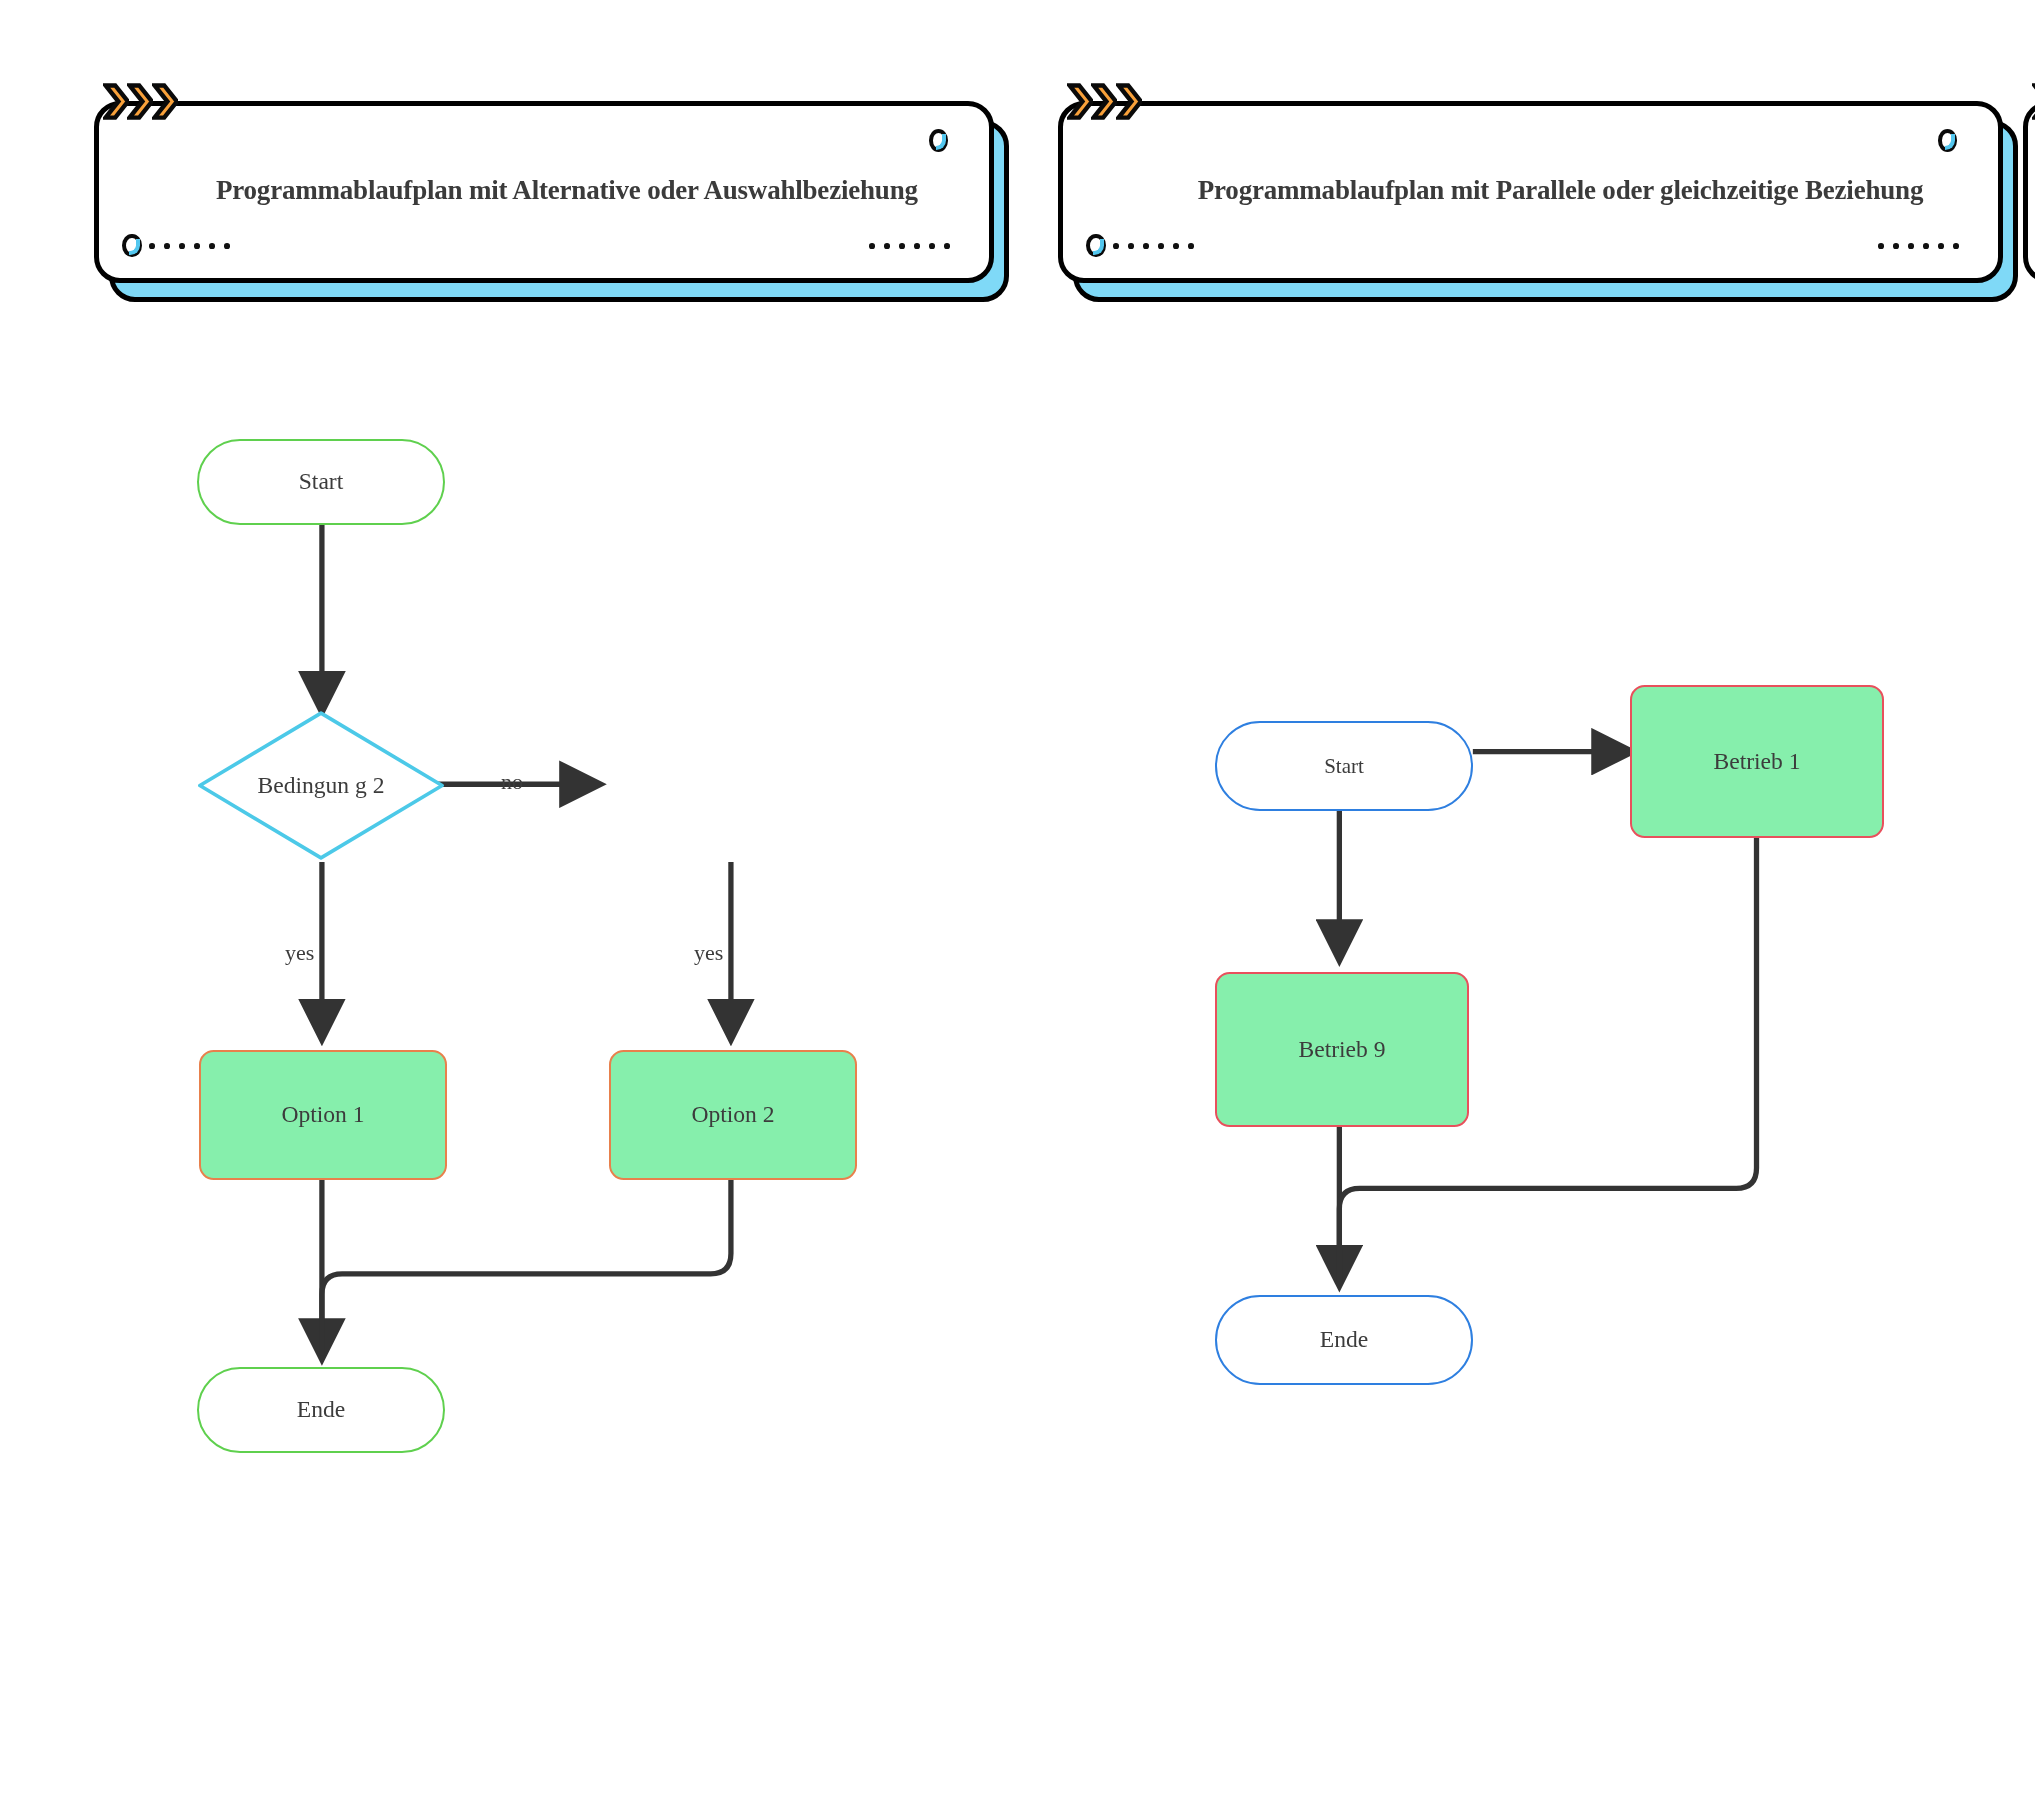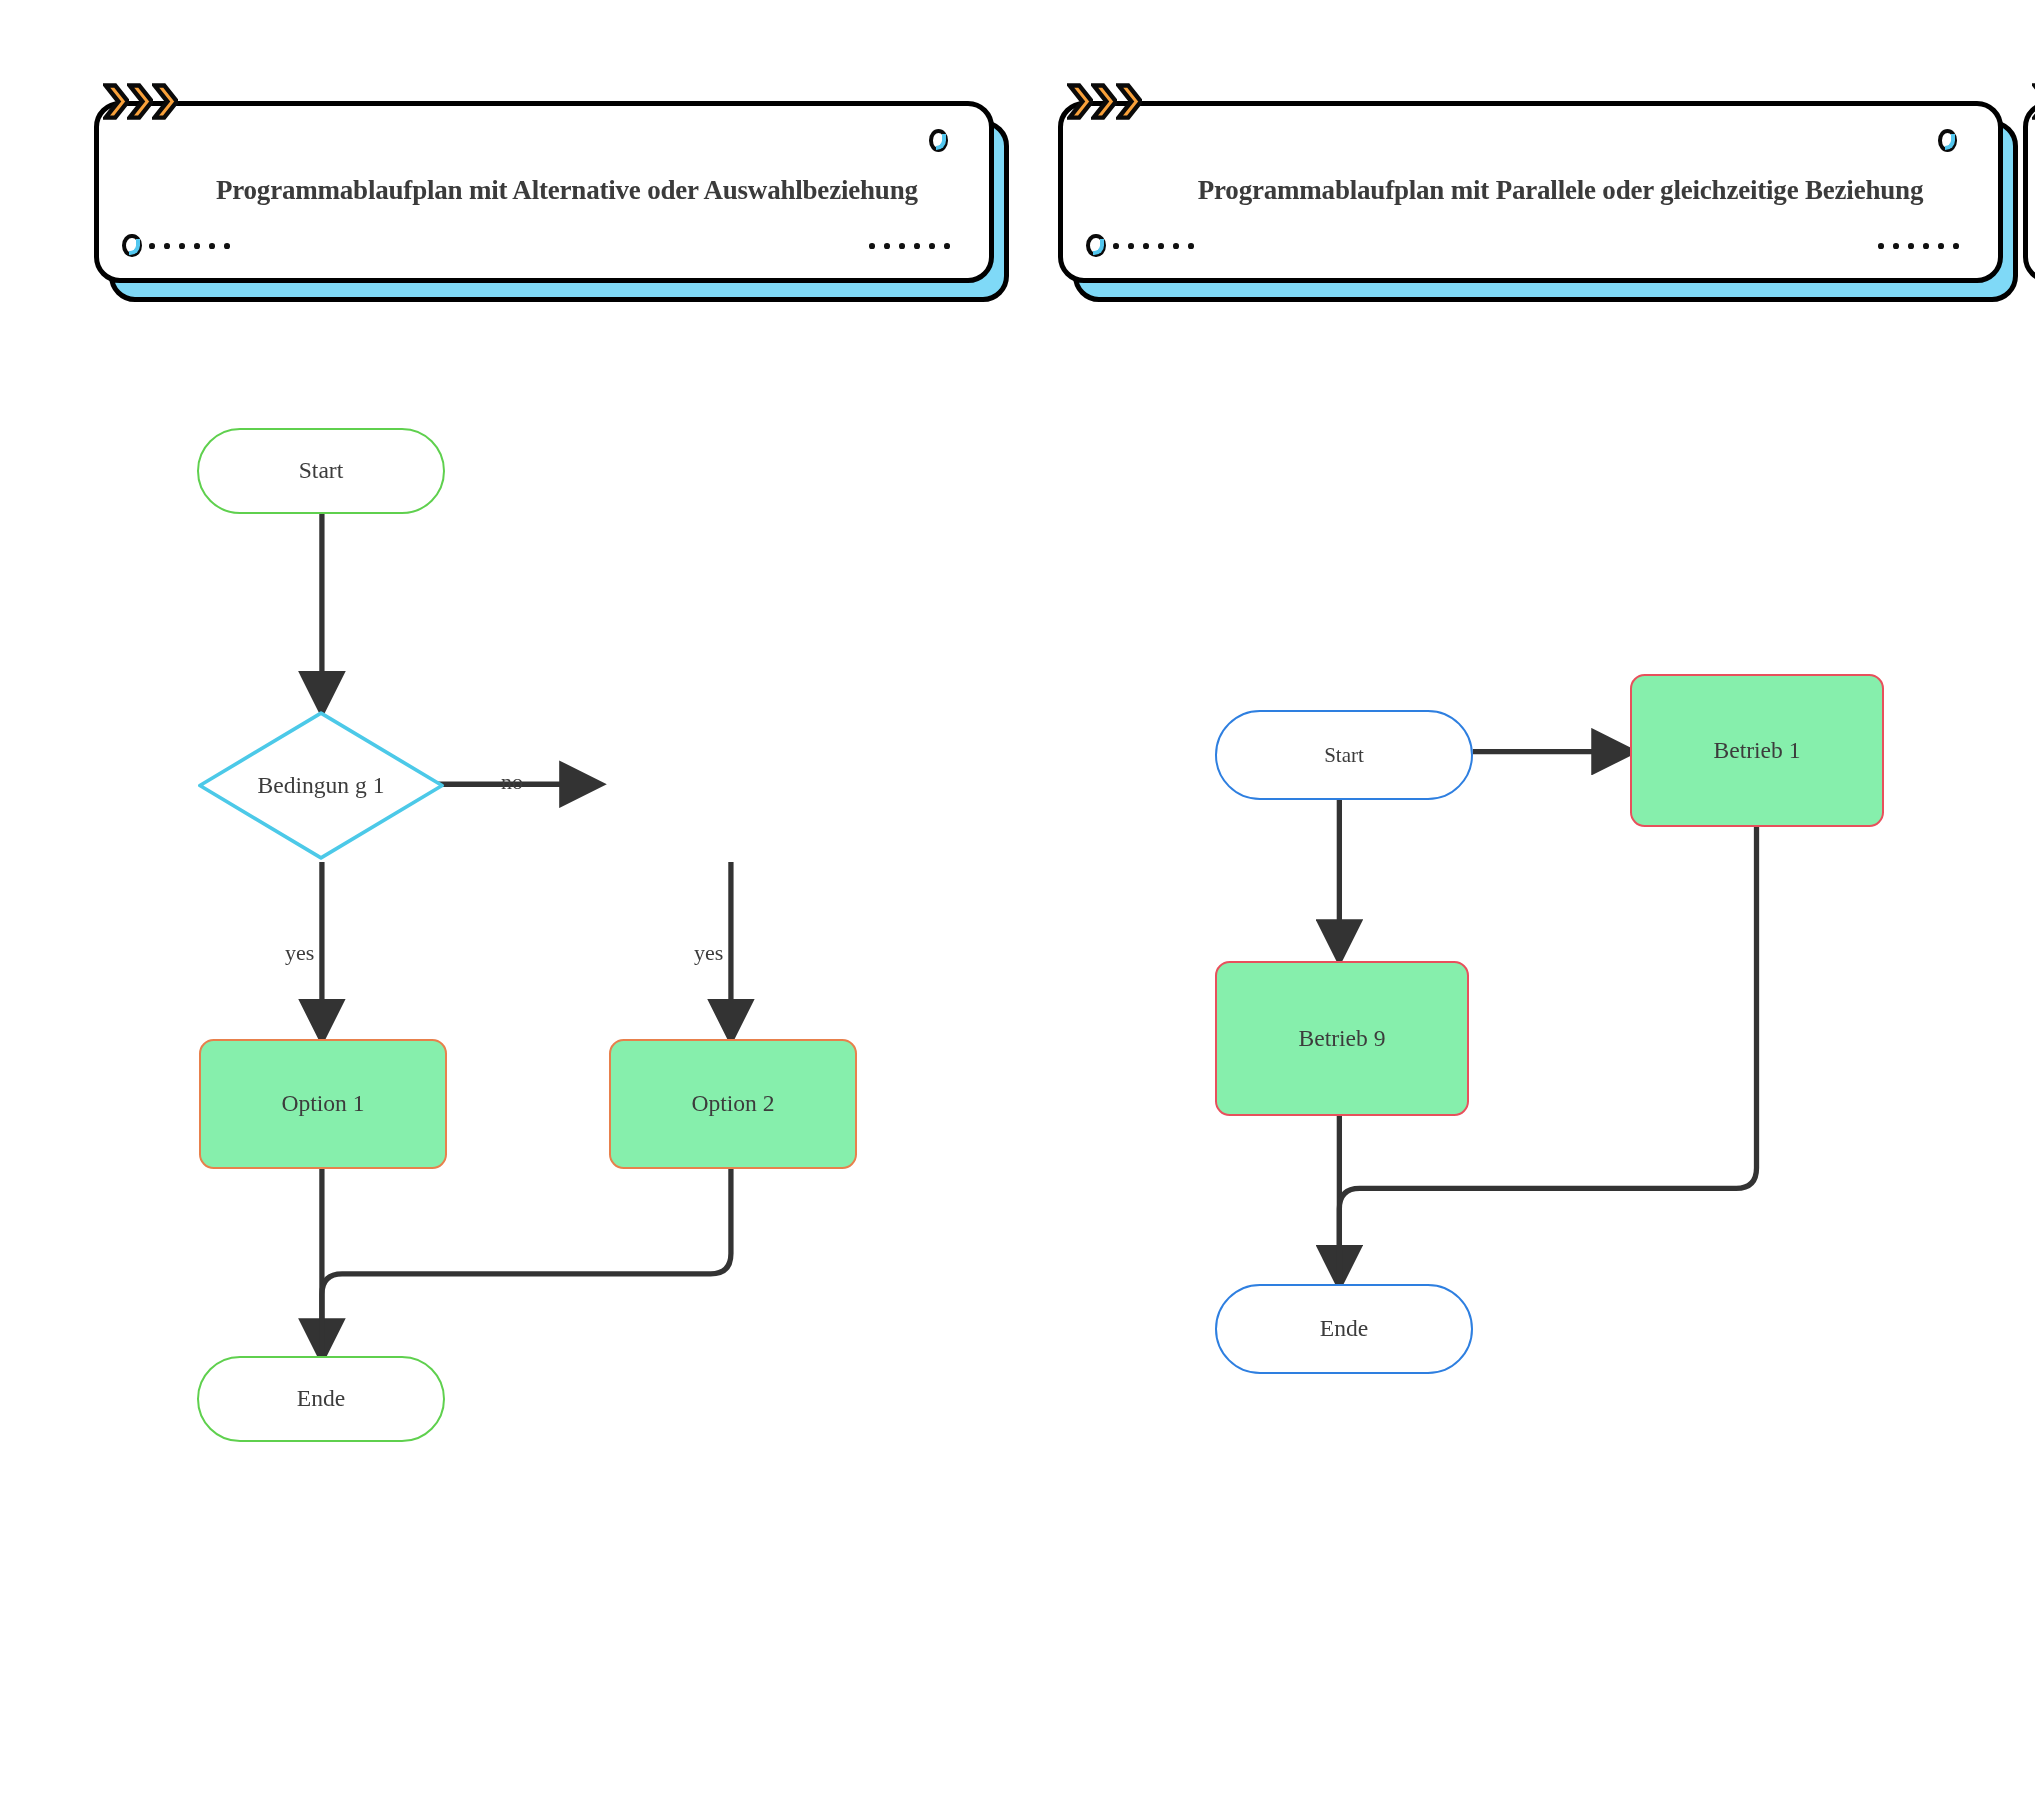--- a/index.html
+++ b/index.html
@@ -65,21 +65,21 @@
   .dots{position:absolute;display:flex;gap:9.4px;align-items:center;}
   .dots span{width:5.7px;height:5.7px;border-radius:50%;background:#111;display:block;}
   .dots-l{left:50px;bottom:29px;}
   .dots-r{right:39px;bottom:29px;}
 
   
   .node{
     position:absolute;box-sizing:border-box;
     display:flex;align-items:center;justify-content:center;
     text-align:center;color:#3c3c3c;
-    font-size:23.6px;line-height:1.25;
+    font-size:23.6px;line-height:1.25;margin-top:11px;
   }
   .rect{border-radius:14.7px;border-width:2.8px;border-style:solid;background:#86efac;}
   .stadium{border-radius:407px;border-width:2.8px;border-style:solid;background:#fff;}
   .diamond-wrap{position:absolute;}
   .diamond-wrap svg{position:absolute;left:0;top:0;}
   .diamond-label{
     position:absolute;left:0;top:0;width:100%;height:100%;
     display:flex;align-items:center;justify-content:center;
     text-align:center;color:#3c3c3c;font-size:23.6px;line-height:1.25;
     pointer-events:none;
@@ -204,21 +204,21 @@
   </svg>
 
   <div class="node stadium" style="left:197px;top:428px;width:248px;height:86px;border-color:#5FD04E;">
     <span>Start</span>
   </div>
 
   <div class="diamond-wrap" style="left:195px;top:708px;width:252px;height:155px;">
     <svg width="252" height="155" viewBox="0 0 620 380">
       <path d="M310 12 L608 190 L310 368 L12 190 Z" fill="#FFFFFF" stroke="#4CC9E8" stroke-width="9" stroke-linejoin="round"></path>
     </svg>
-    <div class="diamond-label">Bedingun g 1</div>
+    <div class="diamond-label">Bedingun g 2</div>
   </div>
 
 
   <div class="node rect" style="left:199px;top:1039px;width:248px;height:130px;border-color:#E8804C;">
     <span>Option 1</span>
   </div>
 
   <div class="node rect" style="left:609px;top:1039px;width:248px;height:130px;border-color:#E8804C;">
     <span>Option 2</span>
   </div>

